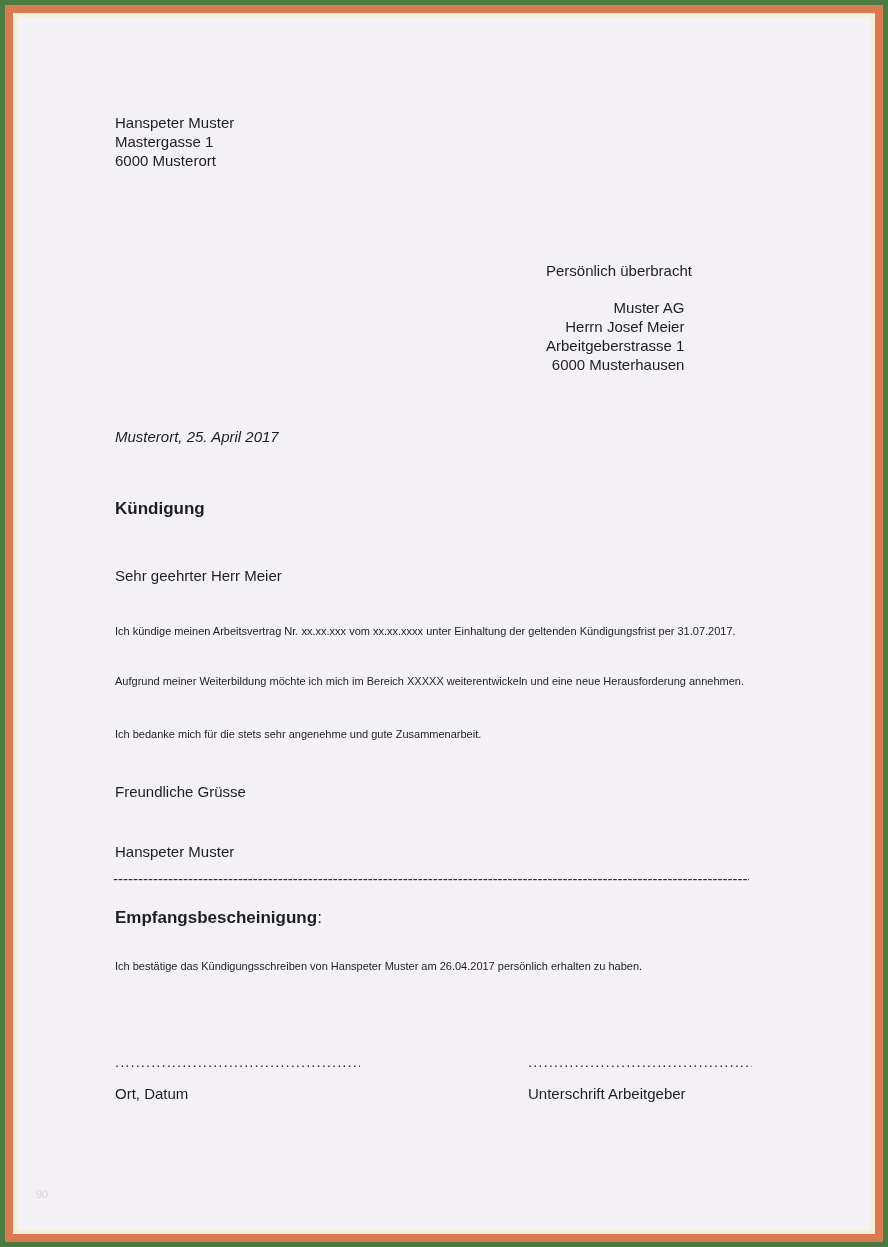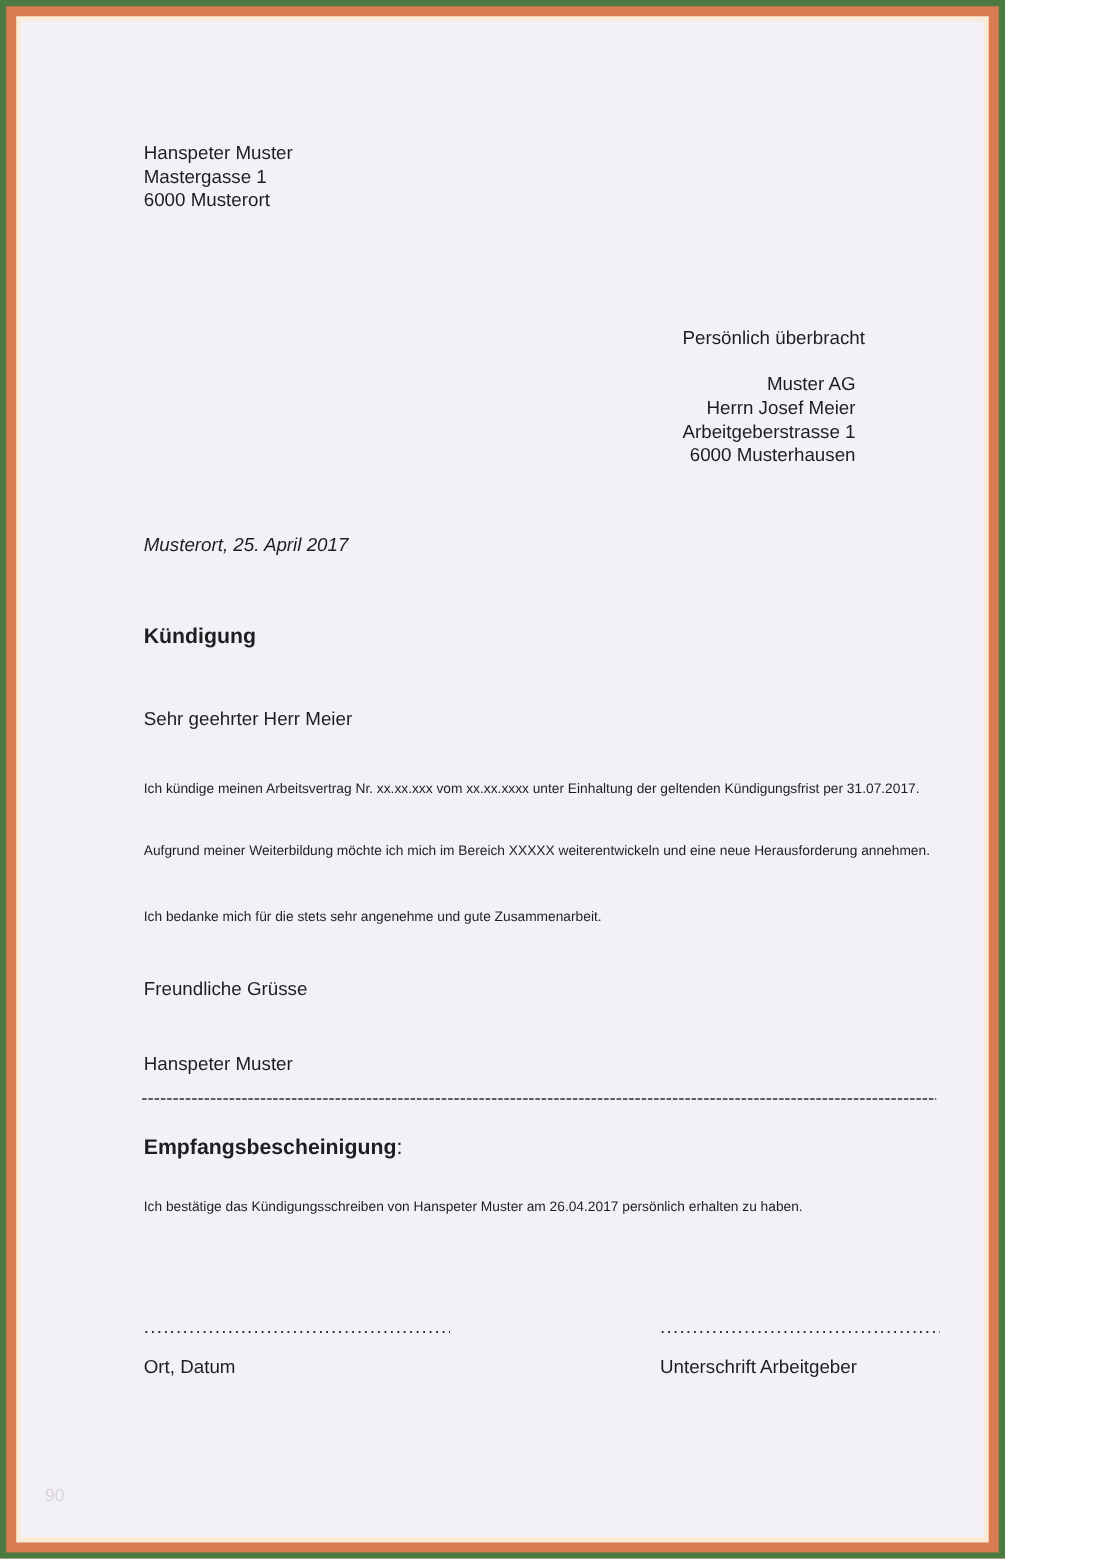--- a/index.html
+++ b/index.html
@@ -2,21 +2,21 @@
 <html><head>
 <meta charset="utf-8">
 <style>
   html, body {
     margin: 0;
     padding: 0;
     background: #ffffff;
   }
   .page {
     position: relative;
-    width: 804px;
+    width: 888px;
     height: 1247px;
     background: #f4f1f6;
     font-family: "Liberation Sans", sans-serif;
     color: #1e1e20;
     overflow: hidden;
   }
   
   .frame {
     position: absolute;
     inset: 0;
@@ -52,21 +52,21 @@
     color: #2a2a2c;
   }
   .dotted-line {
     overflow: hidden;
     white-space: nowrap;
     font-size: 15px;
     letter-spacing: 1px;
     color: #2a2a2c;
   }
   .artifact {
-    font-size: 14px;
+    font-size: 11px;
     color: #d8d3db;
   }
 </style>
 </head>
 <body>
 
 <div class="page">
   <div class="frame"></div>
 
   <div class="abs" style="left:115px; top:113px;">

